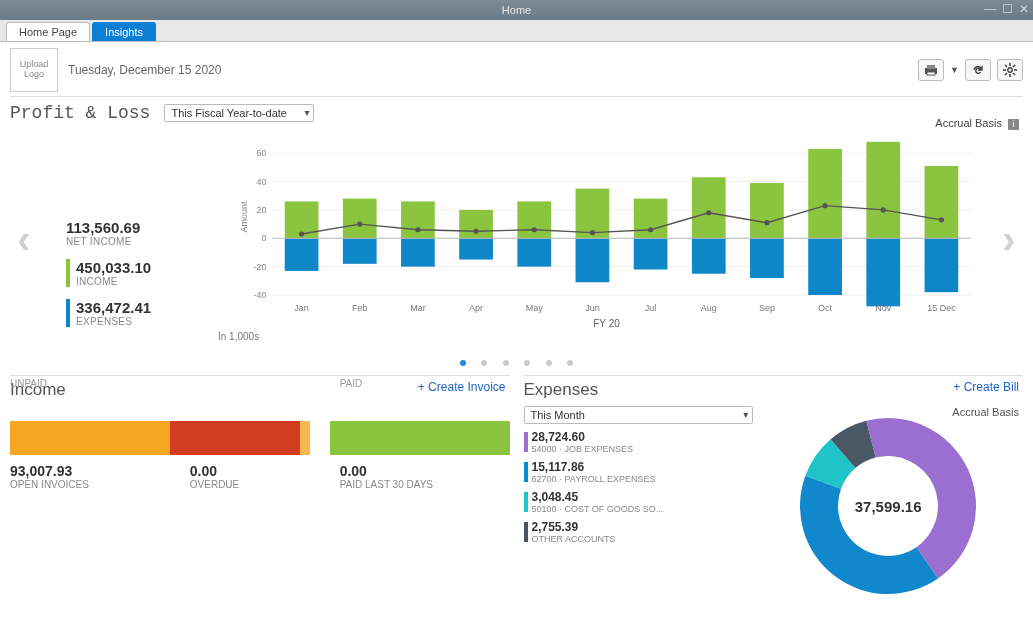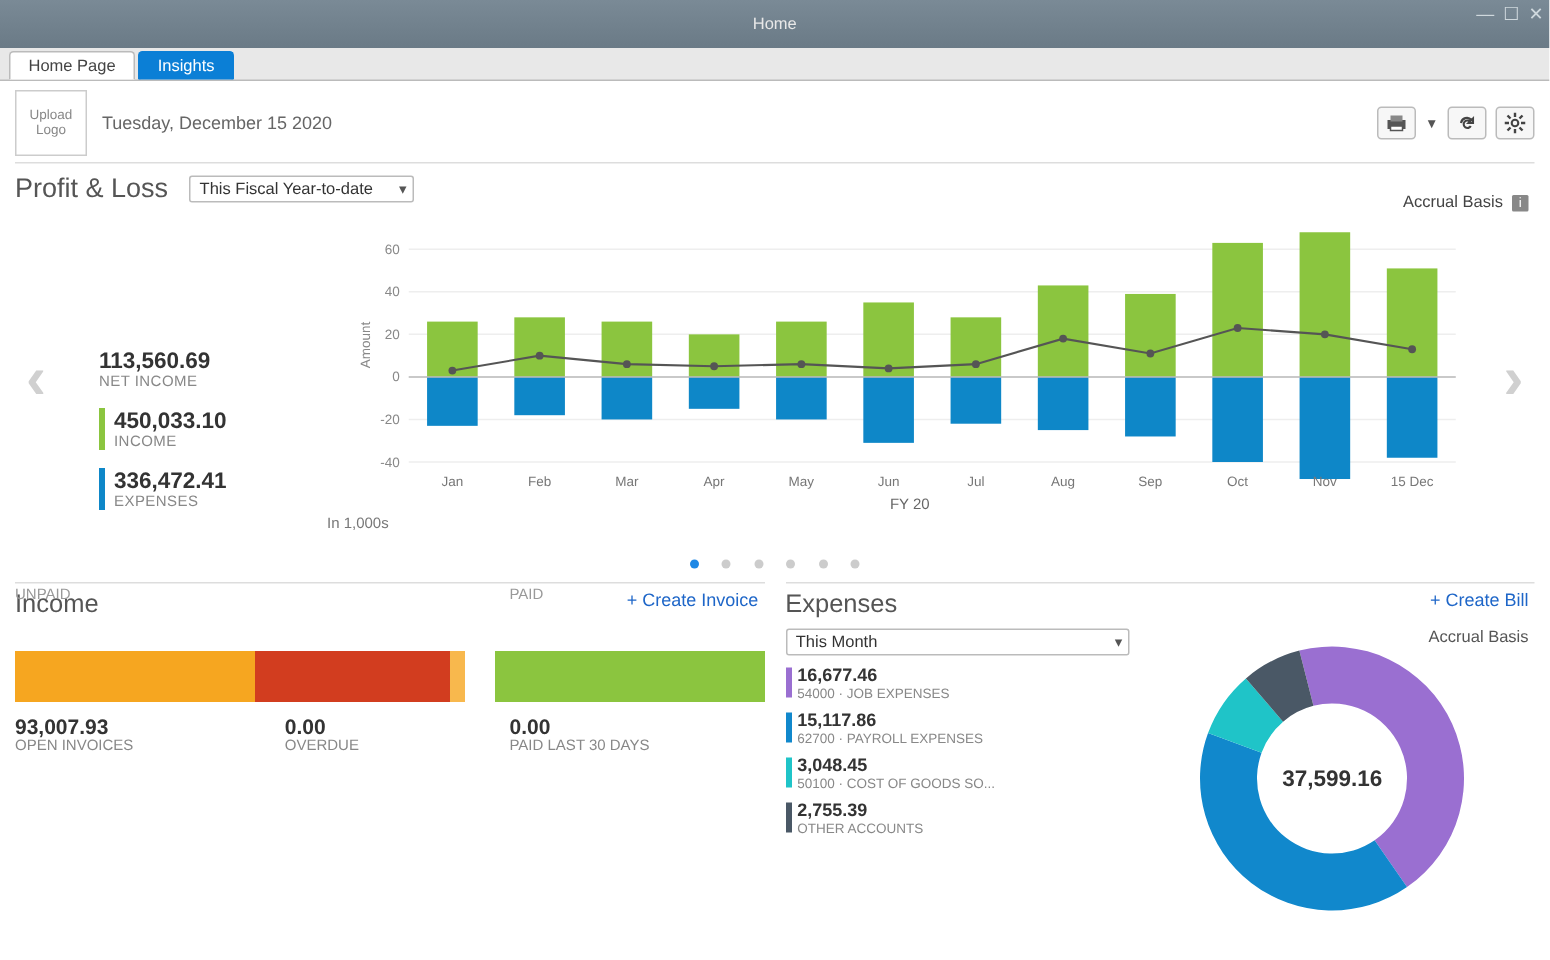--- a/index.html
+++ b/index.html
@@ -1,32 +1,32 @@
 <!DOCTYPE html>
 <html><head>
 <meta charset="utf-8">
 <style>
   * { box-sizing: border-box; margin: 0; padding: 0; }
   body { font-family: Arial, Helvetica, sans-serif; font-size: 12px; color: #333; background: #fff; width: 1033px; height: 640px; overflow: hidden; }
-  .titlebar { background: linear-gradient(#7a8a96,#6a7a86); height: 32px; color: #e8e8e8; display:flex; align-items:center; justify-content:center; position:relative; font-size:11px; }
+  .titlebar { background: linear-gradient(#7a8a96,#6a7a86); height: 20px; color: #e8e8e8; display:flex; align-items:center; justify-content:center; position:relative; font-size:11px; }
   .titlebar .win-controls { position:absolute; right:4px; top:2px; display:flex; gap:6px; color:#cfd8dd; }
   .win-controls span { cursor:pointer; font-size:12px; }
   .tabbar { background:#e8e8e8; height:22px; border-bottom:1px solid #bbb; display:flex; align-items:flex-end; padding-left:6px; }
   .tab { padding:3px 12px; font-size:11px; border:1px solid #bbb; border-bottom:none; background:#ffffff; color:#444; margin-right:2px; border-radius:3px 3px 0 0; cursor:pointer; }
   .tab.active { background:#0b7fd6; color:#fff; border-color:#0b7fd6; }
   .main { padding:6px 10px 10px 10px; height:596px; overflow:hidden; }
   .header-row { display:flex; align-items:center; margin-bottom:4px; }
   .logo-box { width:48px; height:44px; border:1px solid #ccc; font-size:9px; color:#888; display:flex; align-items:center; justify-content:center; text-align:center; margin-right:10px; cursor:pointer; line-height:1.1;}
   .company h1 { font-size:20px; color:#444; font-weight:normal; }
   .company .date { font-size:12px; color:#666; }
   .header-actions { margin-left:auto; display:flex; align-items:center; gap:6px; }
   .icon-btn { width:26px; height:22px; border:1px solid #bbb; background:#f7f7f7; border-radius:3px; display:flex; align-items:center; justify-content:center; cursor:pointer; }
   .pl-section { border-top:1px solid #ddd; padding-top:6px; position:relative; }
   .pl-head { display:flex; align-items:center; }
-  .pl-head h2 { font-size:18px; color:#555; font-weight:normal; margin-right:14px;}
+  .pl-head h2 { font-size:18px; color:#555; font-weight:normal; margin-right:14px;font-family:Liberation Mono, monospace;}
   .dropdown { border:1px solid #bbb; background:#fff; font-size:11px; padding:2px 20px 2px 6px; position:relative; cursor:pointer; min-width:150px; border-radius:2px;}
   .dropdown::after { content:"▾"; position:absolute; right:4px; top:2px; color:#555; font-size:10px;}
   .accrual { position:absolute; right:4px; top:20px; font-size:11px; color:#444; }
   .pl-body { display:flex; margin-top:6px; position:relative; }
   .pl-left { width:180px; padding-top:90px; padding-left:28px;}
   .metric { margin-bottom:12px; }
   .metric .val { font-size:15px; font-weight:bold; color:#333;}
   .metric .lbl { font-size:10px; color:#888; letter-spacing:0.3px;}
   .metric.bar-left { border-left:4px solid #8bc53f; padding-left:6px;}
   .metric.bar-left.blue { border-left-color:#0e87c8;}
@@ -275,21 +275,21 @@
     <div class="panel">
       <h3>Expenses</h3>
       <span class="link">+ Create Bill</span>
       <div class="exp-accrual">Accrual Basis</div>
 
       <div class="exp-body">
         <div class="exp-left">
           <div class="dropdown" style="min-width:140px;">This Month</div>
           <div id="exp-items">
               <div class="exp-item" style="--c: #9a6fd1;">
-                <div class="v">16,677.46</div>
+                <div class="v">28,724.60</div>
                 <div class="d">54000 · JOB EXPENSES</div>
               </div>
               <div class="exp-item" style="--c: #1188cc;">
                 <div class="v">15,117.86</div>
                 <div class="d">62700 · PAYROLL EXPENSES</div>
               </div>
               <div class="exp-item" style="--c: #1fc4c8;">
                 <div class="v">3,048.45</div>
                 <div class="d">50100 · COST OF GOODS SO...</div>
               </div>

